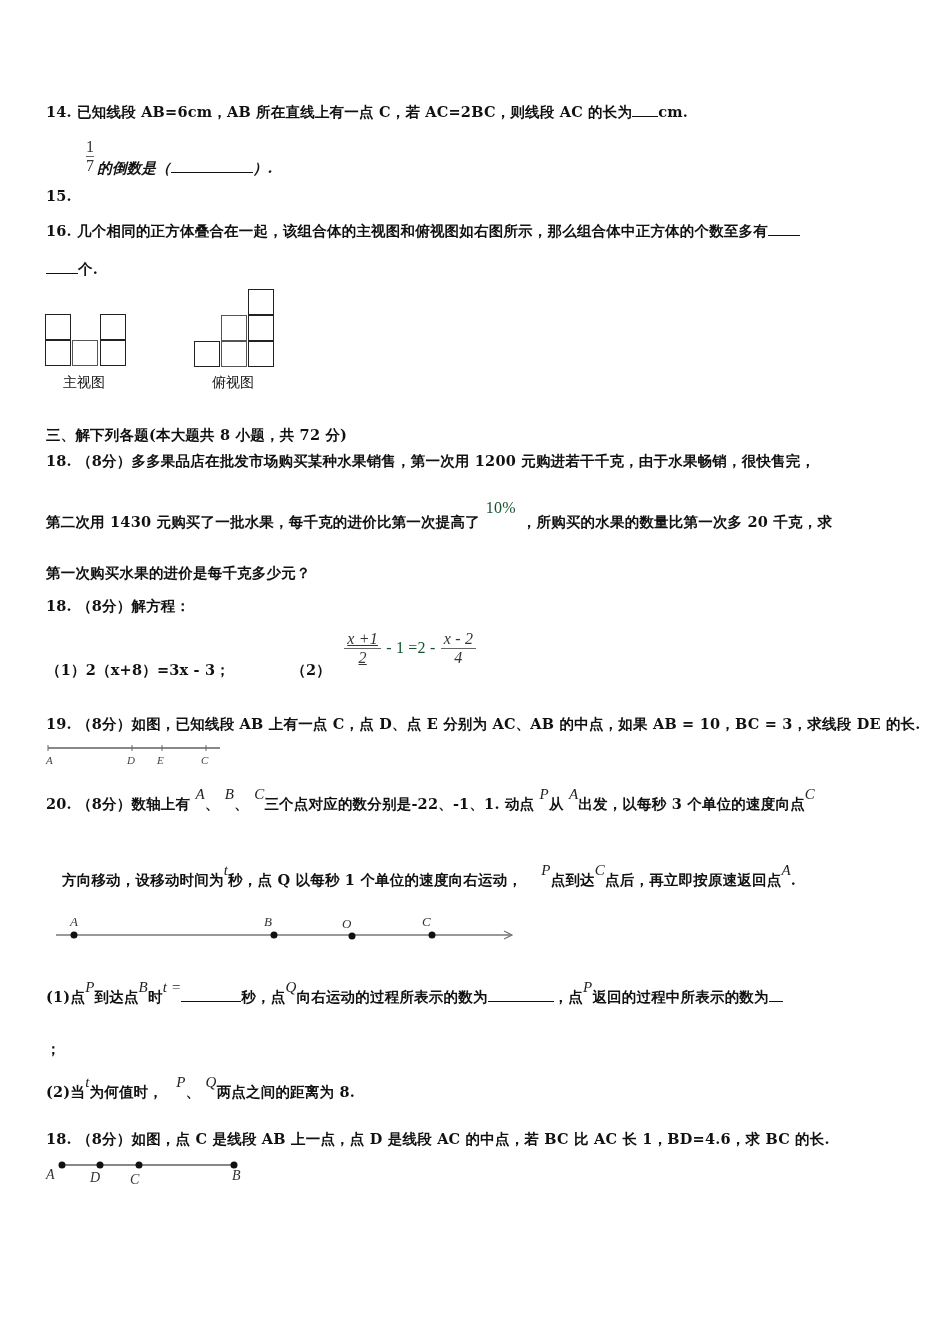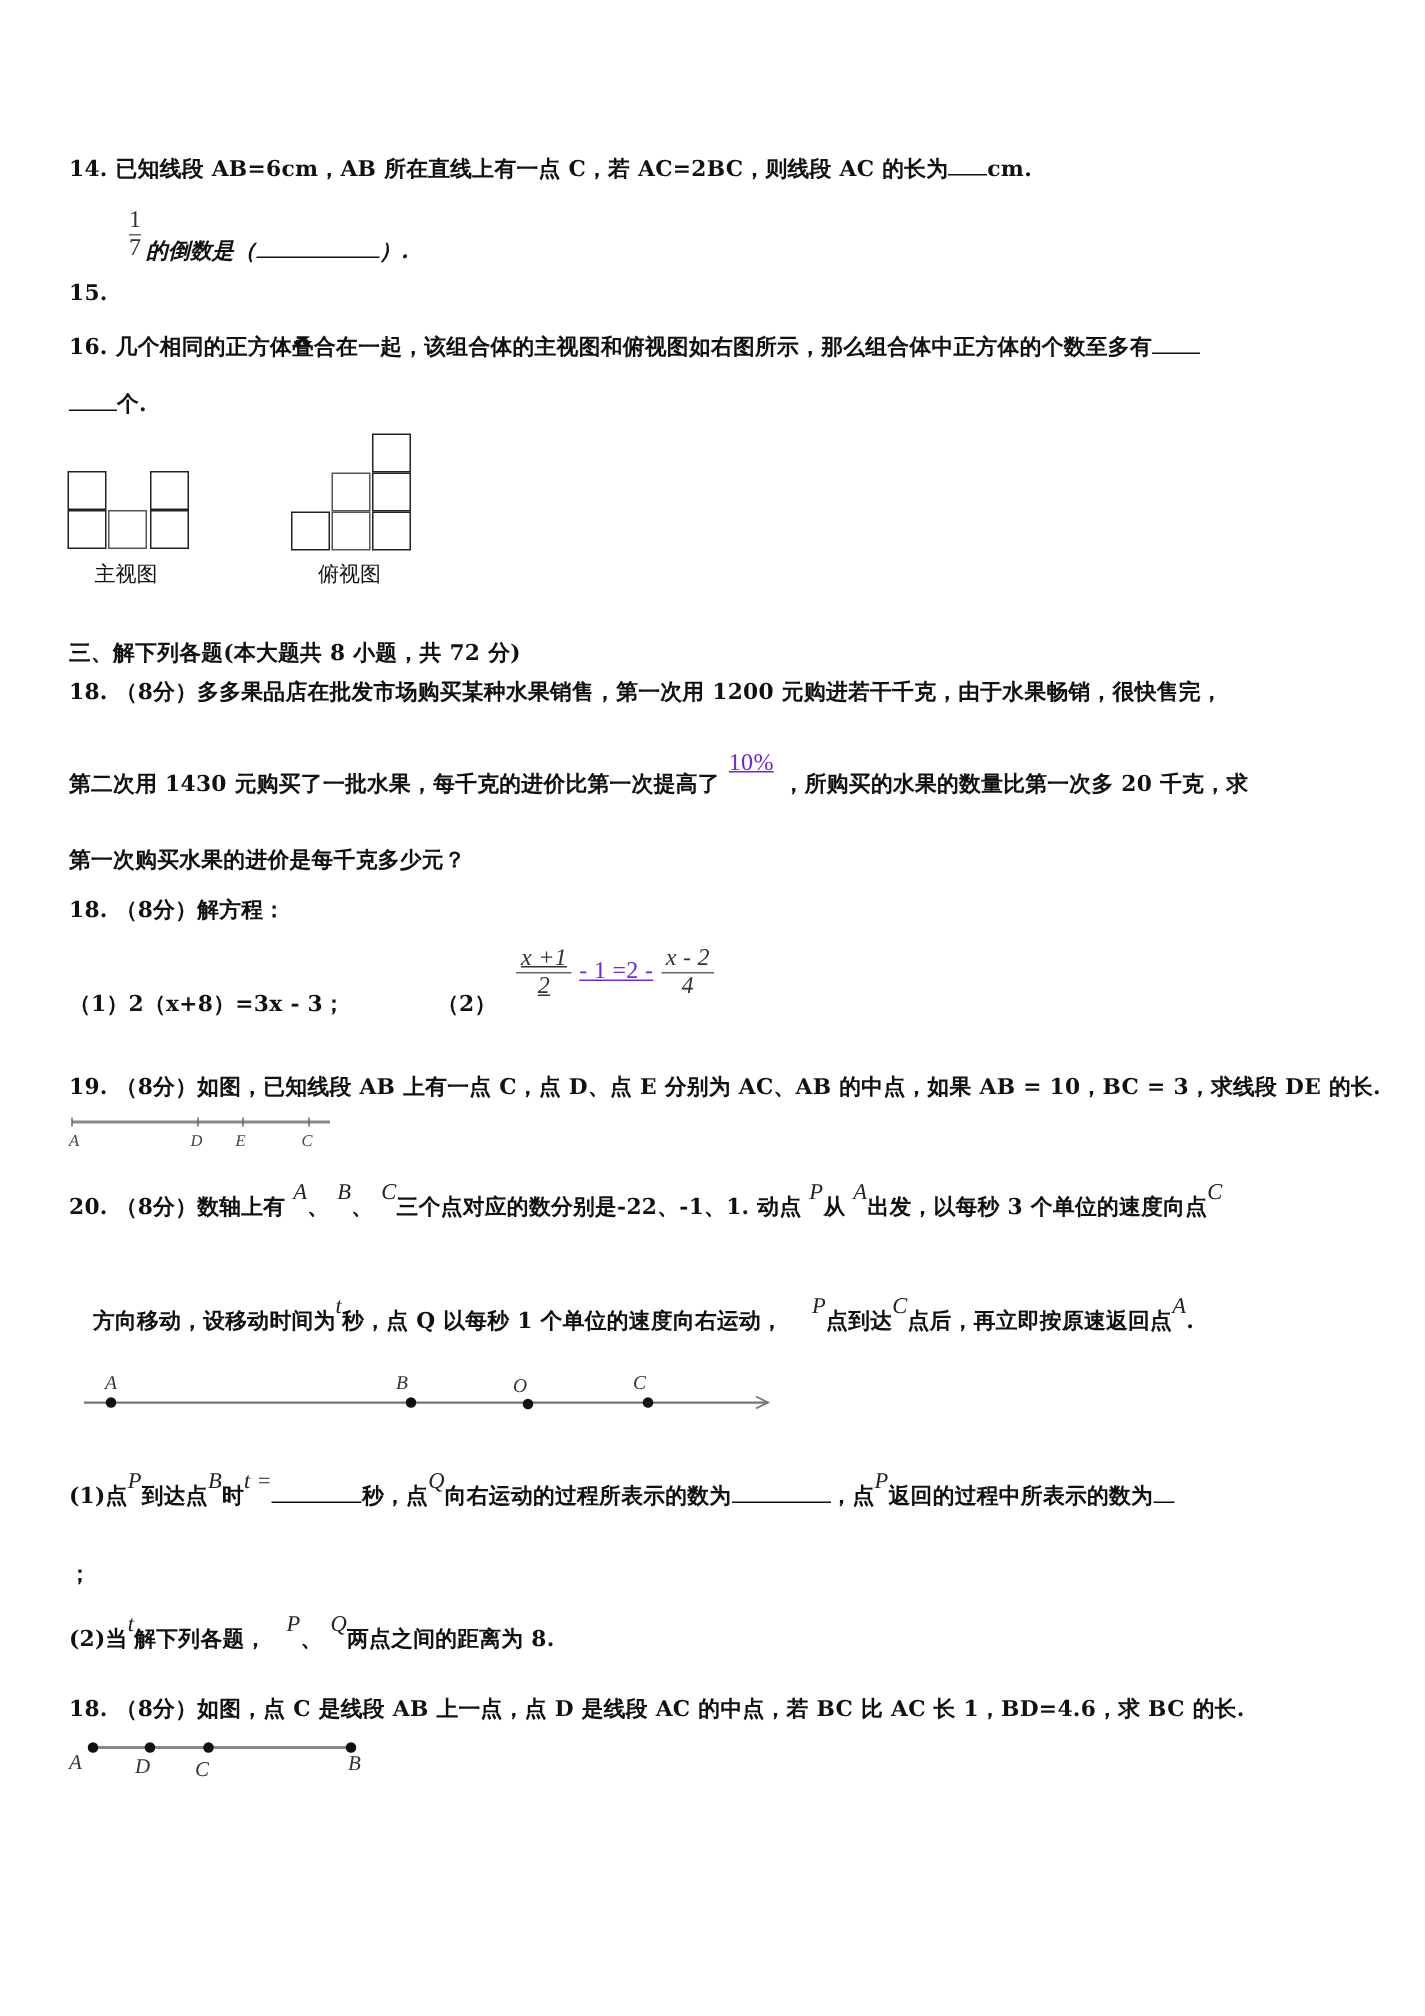--- a/index.html
+++ b/index.html
@@ -6,21 +6,21 @@
   body { width: 950px; height: 1344px; position: relative; overflow: hidden;
          font-family: "DejaVu Serif", "Liberation Serif", serif; color: #111; }
   .line { position: absolute; left: 46px; white-space: nowrap; font-size: 14.5px; font-weight: bold; letter-spacing: 0.2px; }
   .math { font-family: "Liberation Serif", serif; font-style: italic; font-weight: normal; font-size: 15px; color: #222; position: relative; }
   .sup { top: -10px; }
   .blank { display: inline-block; border-bottom: 1.3px solid #111; vertical-align: baseline; height: 1px; }
   .frac { display: inline-flex; flex-direction: column; align-items: center; font-family: "Liberation Serif", serif; font-weight: normal; font-size: 16px; vertical-align: middle; color: #333; }
   .frac .num { padding: 0 3px; }
   .frac .bar { width: 100%; border-top: 1px solid #666; }
   .frac .den { padding: 0 3px; }
-  .plain { font-family: "Liberation Serif", serif; font-weight: normal; font-size: 16px; color: #6d28d9; text-decoration: underline; }
+  .plain { font-family: "Liberation Serif", serif; font-weight: normal; font-size: 16px; color: #14532d; }
   .views-cap { position: absolute; font-size: 14px; font-family: "DejaVu Sans", sans-serif; }
   .cell { position: absolute; width: 26px; height: 26px; border: 1.5px solid #222; box-sizing: border-box; }
   svg text { font-family: "Liberation Serif", serif; font-style: italic; }
 </style>
 </head>
 <body>
 
 <div class="line" style="top:103px;">
   <span>14.</span>
   <span>已知线段 AB=6cm，AB 所在直线上有一点 C，若 AC=2BC，则线段 AC 的长为</span><span class="blank" style="width:26px;"></span><span>cm.</span>
@@ -136,21 +136,21 @@
   <text x="290" y="16" font-size="13" fill="#333">O</text>
   <text x="370" y="14" font-size="13" fill="#333">C</text>
 </svg>
 
 <div class="line" style="top:988px;">
   <span>(1)点</span><span class="math sup">P</span><span>到达点</span><span class="math sup">B</span><span>时</span><span class="math sup">t =</span><span class="blank" style="width:60px;"></span><span>秒，点</span><span class="math sup">Q</span><span>向右运动的过程所表示的数为</span><span class="blank" style="width:66px;"></span><span>，点</span><span class="math sup">P</span><span>返回的过程中所表示的数为</span><span class="blank" style="width:14px;"></span>
 </div>
 <div class="line" style="top:1040px;">；</div>
 
 <div class="line" style="top:1083px;">
-  <span>(2)当</span><span class="math sup">t</span><span>解下列各题，</span>
+  <span>(2)当</span><span class="math sup">t</span><span>为何值时，</span>
   <span class="math sup" style="margin-left:8px;">P</span><span>、</span>
   <span class="math sup">Q</span><span>两点之间的距离为 8.</span>
 </div>
 
 <div class="line" style="top:1130px;">
   <span>18.</span>
   <span>（8分）</span><span>如图，点 C 是线段 AB 上一点，点 D 是线段 AC 的中点，若 BC 比 AC 长 1，BD=4.6，求 BC 的长.</span>
 </div>
 <svg style="position:absolute; left:44px; top:1158px;" width="210" height="32">
   <line x1="18" y1="7" x2="190" y2="7" stroke="#888" stroke-width="2"></line>

